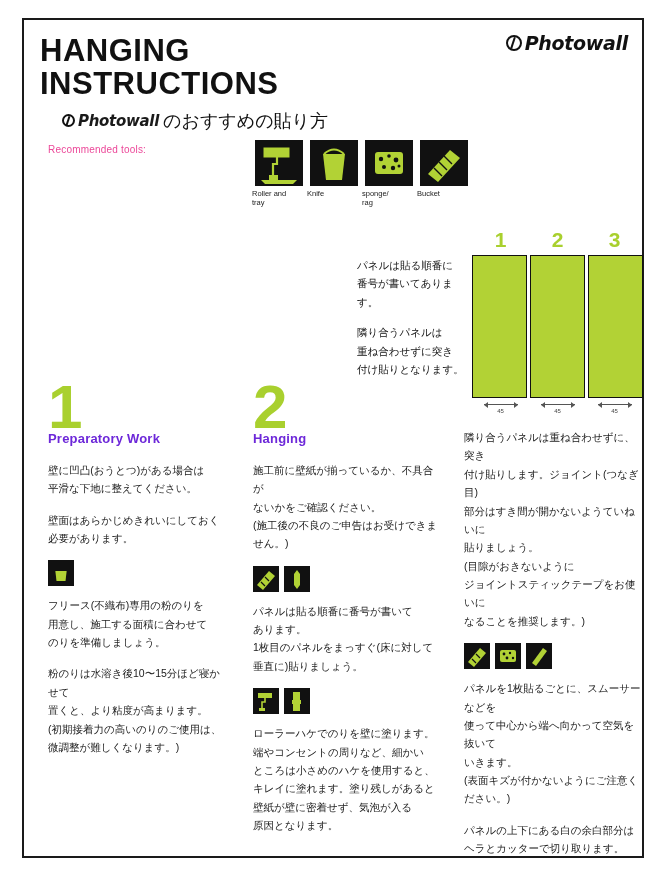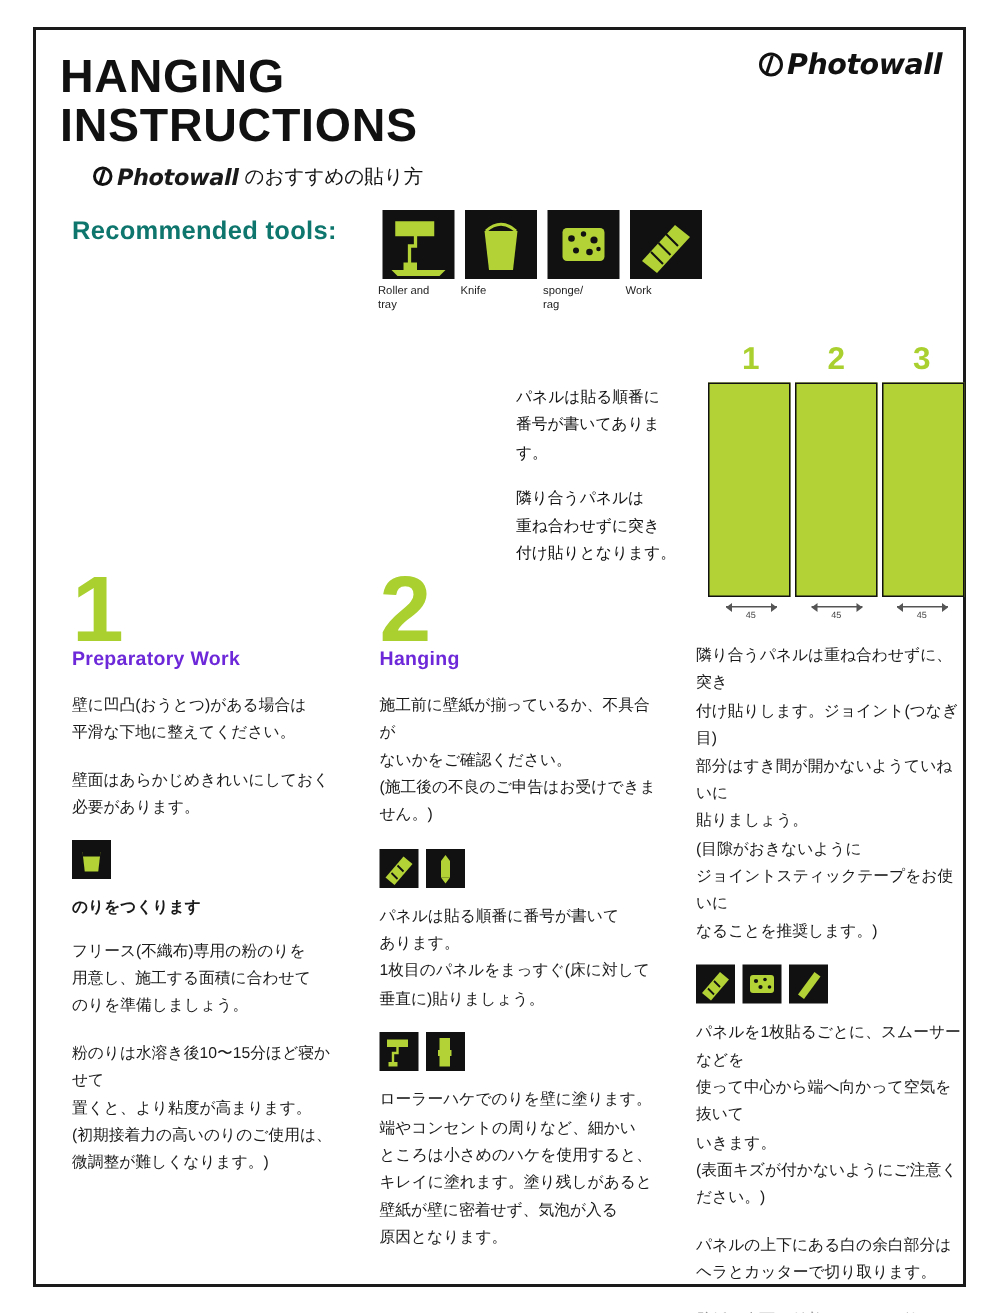--- a/index.html
+++ b/index.html
@@ -65,34 +65,34 @@
     margin-top: 8px; margin-left: 22px;
     font-size: 13.5px;
   }
   .subtitle-brand {
     display: flex; align-items: center;
     font-size: 15px; font-weight: bold; font-style: italic;
     margin-right: 4px;
   }
   .subtitle-brand .brand-mark { width: 13px; height: 13px; border-width: 2px; }
   .subtitle-brand .brand-mark::after { left: 3.4px; top: 0; width: 1.8px; height: 9.6px; }
-  .subtitle-jp { font-size: 13px; color: #111; }
+  .subtitle-jp { font-size: 18px; color: #111; }
 
   
   .tools {
     position: relative;
     height: 88px;
     padding-left: 24px;
   }
   .tools-label {
     position: absolute;
     left: 24px; top: 4px;
-    font-size: 17px;
-    font-weight: bold;
-    color: #0f766e;
+    font-size: 10px;
+    font-weight: normal;
+    color: #ec4899;
     letter-spacing: 0.2px;
   }
   .tool-list {
     position: absolute;
     left: 228px; top: 0px;
     display: flex;
   }
   .tool {
     width: 53px;
     margin-right: 2px;
@@ -168,21 +168,21 @@
   .arrow-line .lt, .arrow-line .rt {
     position: absolute; top: 0.5px;
     width: 0; height: 0;
     border-top: 3px solid transparent;
     border-bottom: 3px solid transparent;
   }
   .arrow-line .lt { left: 0; border-right: 4px solid #555; }
   .arrow-line .rt { right: 0; border-left: 4px solid #555; }
   .mid-text {
     position: absolute;
-    left: 320px; top: 28px;
+    left: 333px; top: 28px;
     width: 110px;
     font-size: 10.5px;
     line-height: 1.75;
     color: #111;
   }
   .mid-text p { margin: 0 0 12px 0; }
 
   
   .numerals { position: relative; height: 0; }
   .big-num {
@@ -301,21 +301,21 @@
       </div>
 
 
       <div class="tool">
         <div class="tool-box">
           <svg width="48" height="46" viewBox="0 0 48 46">
             <path d="M8 34 L30 10 L40 18 L18 42 Z" fill="#b2d235"></path>
             <path d="M14 28 L22 36 M19 22 L27 30 M24 16 L32 24" stroke="#111" stroke-width="1.4"></path>
           </svg>
         </div>
-        <div class="tool-cap">Work</div>
+        <div class="tool-cap">Bucket</div>
       </div>
 
     </div>
   </div>
 
   <div class="mid">
     <div class="mid-text">
       <p>パネルは貼る順番に<br>番号が書いてあります。</p>
       <p>隣り合うパネルは<br>重ね合わせずに突き<br>付け貼りとなります。</p>
     </div>
@@ -369,21 +369,20 @@
       <p>壁に凹凸(おうとつ)がある場合は<br>平滑な下地に整えてください。</p>
       <p>壁面はあらかじめきれいにしておく<br>必要があります。</p>
       <div class="mini-icons">
         <div class="mini-box">
           <svg width="26" height="26" viewBox="0 0 26 26">
             <path d="M7 8 L19 8 L17.5 21 L8.5 21 Z" fill="#b2d235"></path>
             <rect x="7" y="8" width="12" height="3" fill="#111"></rect>
           </svg>
         </div>
       </div>
-      <div class="sub-head">のりをつくります</div>
       <p>フリース(不織布)専用の粉のりを<br>用意し、施工する面積に合わせて<br>のりを準備しましょう。</p>
       <p>粉のりは水溶き後10〜15分ほど寝かせて<br>置くと、より粘度が高まります。<br>(初期接着力の高いのりのご使用は、<br>微調整が難しくなります。)</p>
     </div>
 
     <div class="col col2">
       <div class="col-head">Hanging</div>
       <p>施工前に壁紙が揃っているか、不具合が<br>ないかをご確認ください。<br>(施工後の不良のご申告はお受けできません。)</p>
       <div class="mini-icons">
         <div class="mini-box">
           <svg width="26" height="26" viewBox="0 0 26 26">

